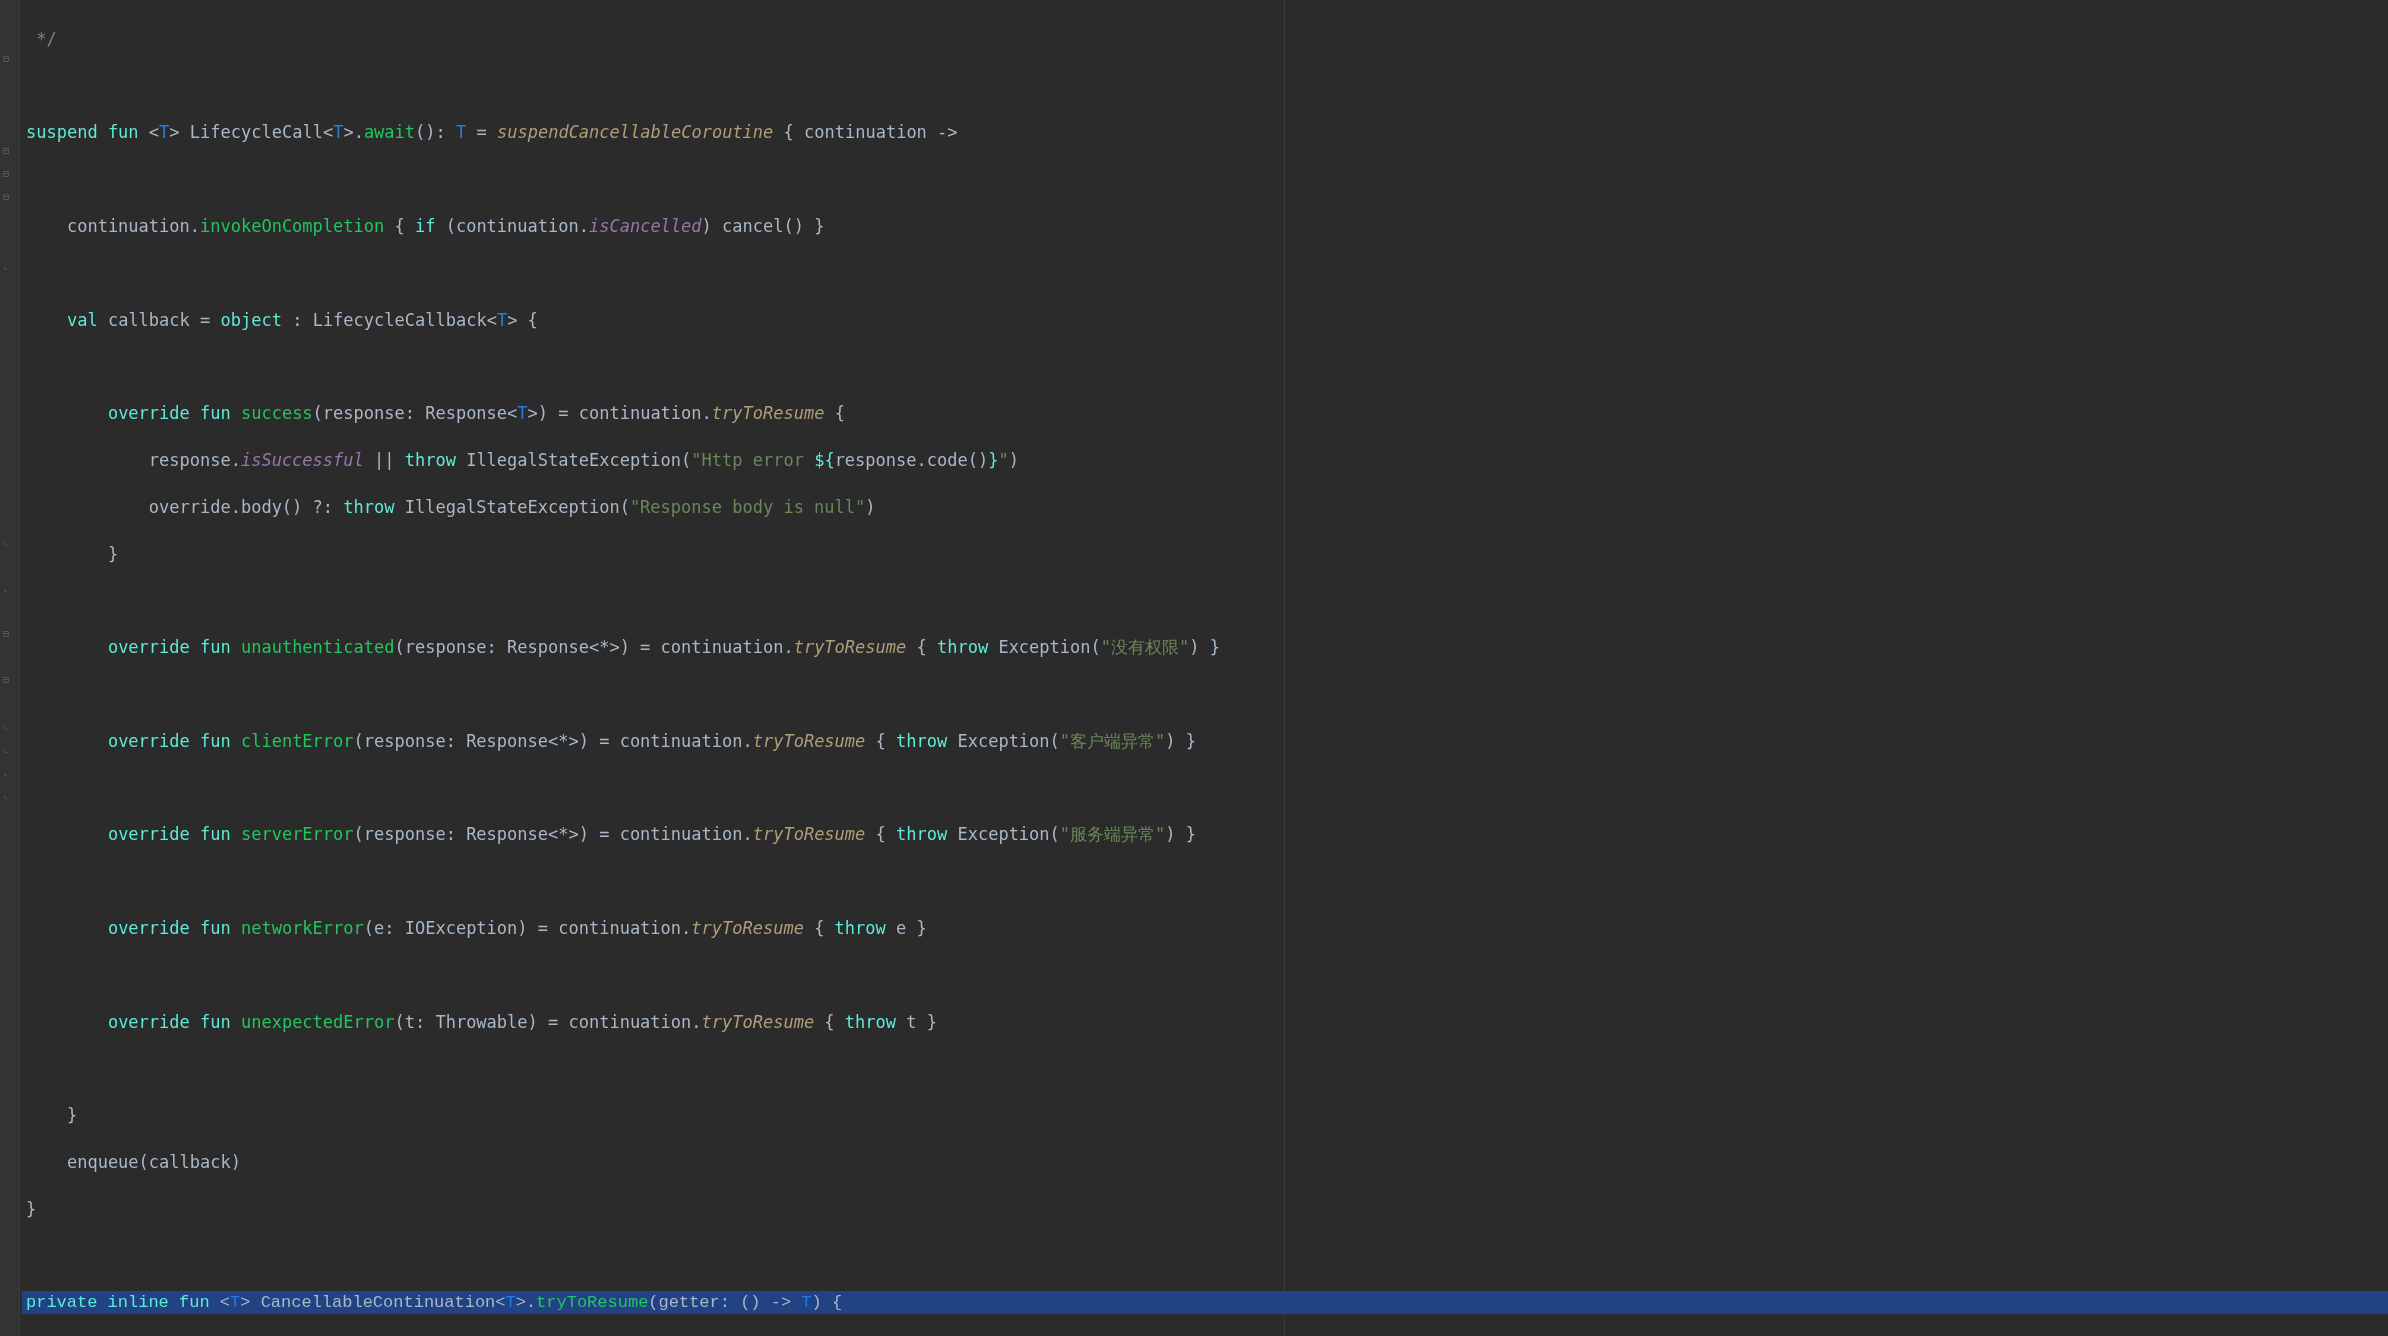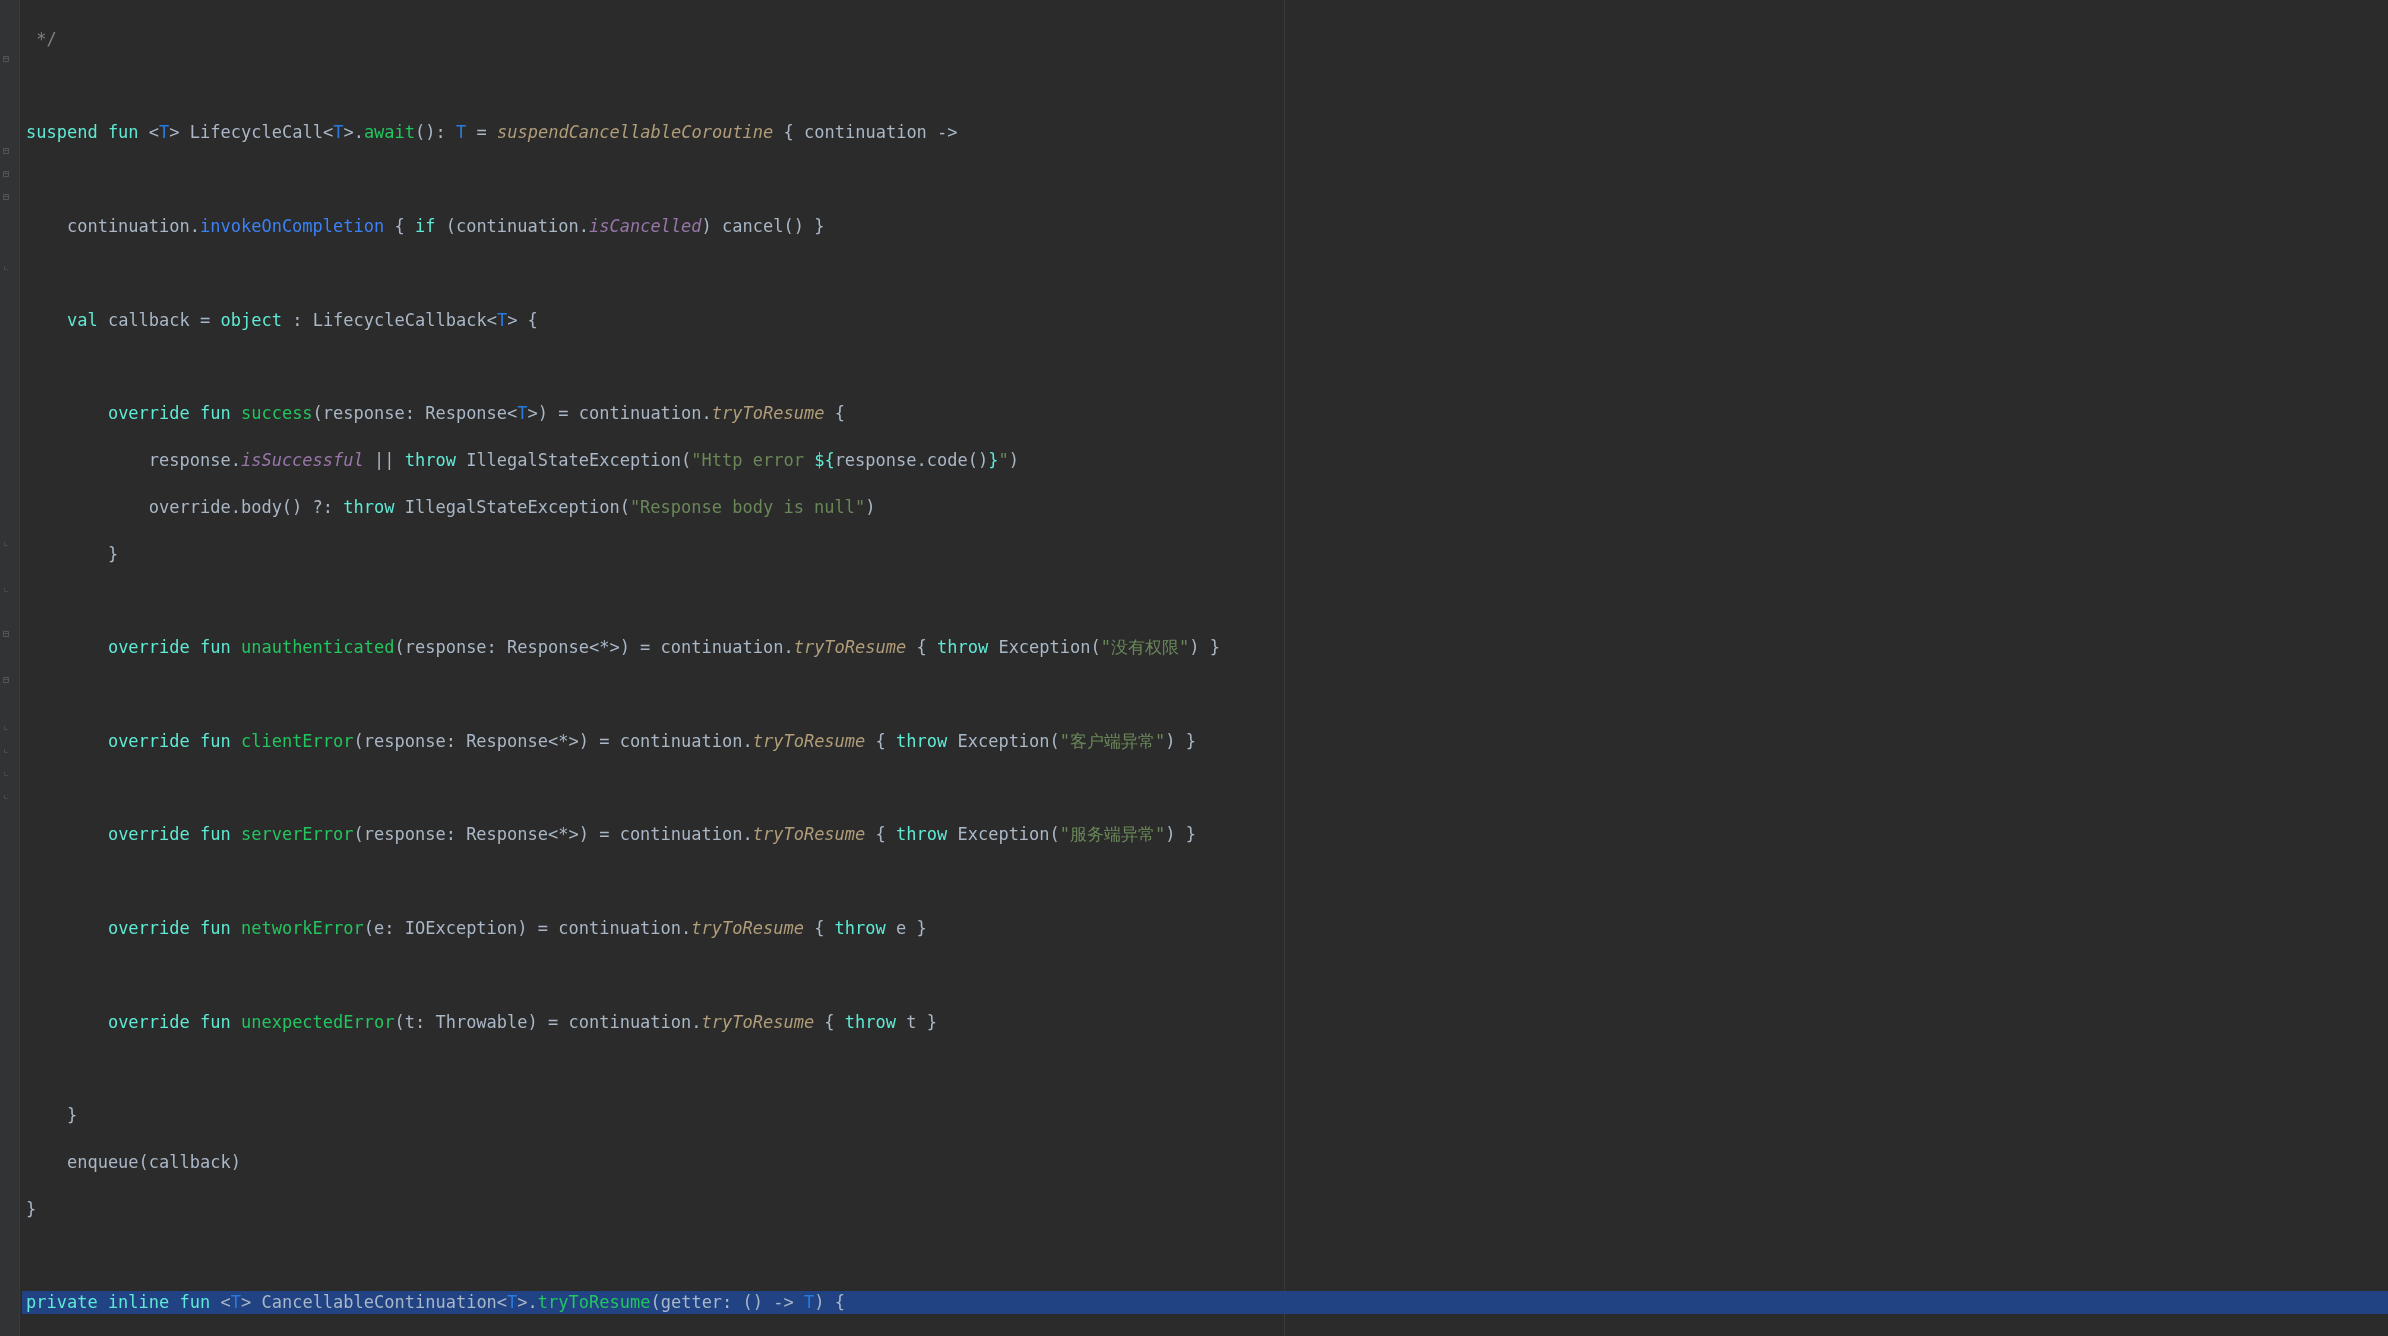--- a/index.html
+++ b/index.html
@@ -34,34 +34,34 @@
   }
   .editor {
     position: absolute;
     left: 22px;
     top: 0;
     right: 0;
     padding-top: 4px;
     white-space: pre;
   }
   .line { height: 23px; padding-left: 4px; }
-  .line.highlighted { background: #214283; }
+  .line.highlighted { background: #214283; font-family: Liberation Mono, monospace; }
   .right-margin {
     position: absolute;
     left: 1284px;
     top: 0;
     width: 1px;
     height: 100%;
     background: #3a3a3a;
   }
   .c-comment { color: #808080; }
   .c-kw { color: #5eead4; }
   .c-type { color: #287bde; }
   .c-func { color: #22c55e; }
-  .c-funccall { color: #3b82f6; margin-top: 12px; }
+  .c-funccall { color: #22c55e; margin-top: 12px; }
   .c-italcall { color: #b09d79; font-style: italic; }
   .c-prop { color: #9876aa; font-style: italic; margin-top: 29px; }
   .c-str { color: #6a8759; }
   .c-text { color: #a9b7c6; }
 </style>
 </head>
 <body>
 
 <div class="gutter">
   <span class="fold-icon" style="top:52px">⊟</span>

